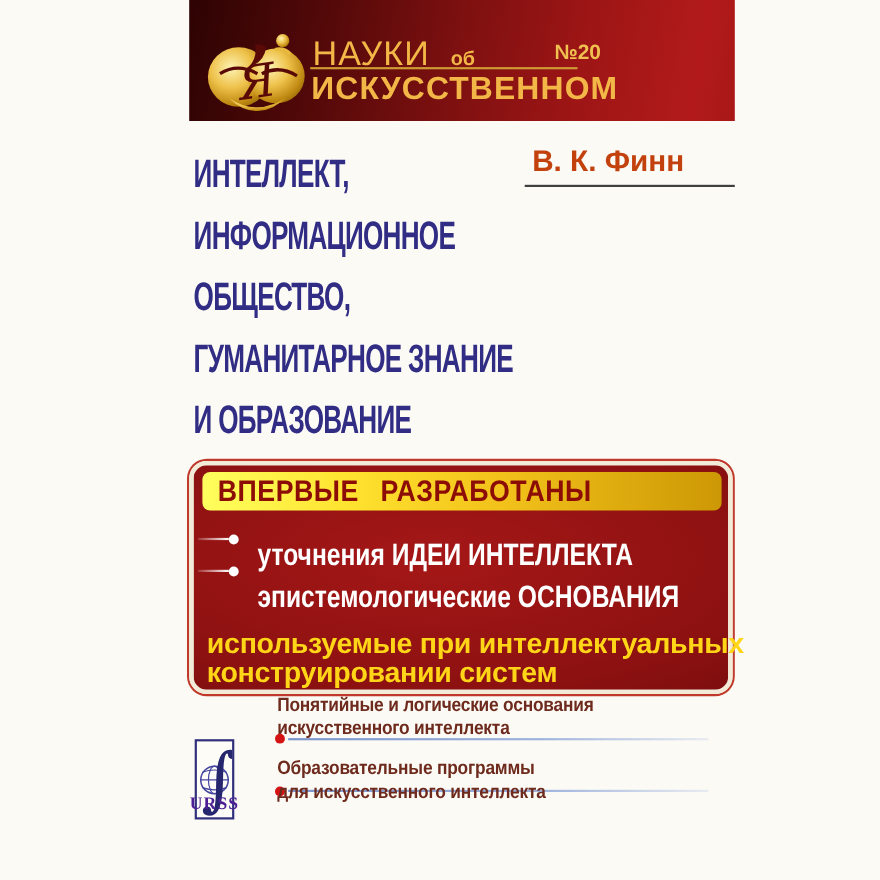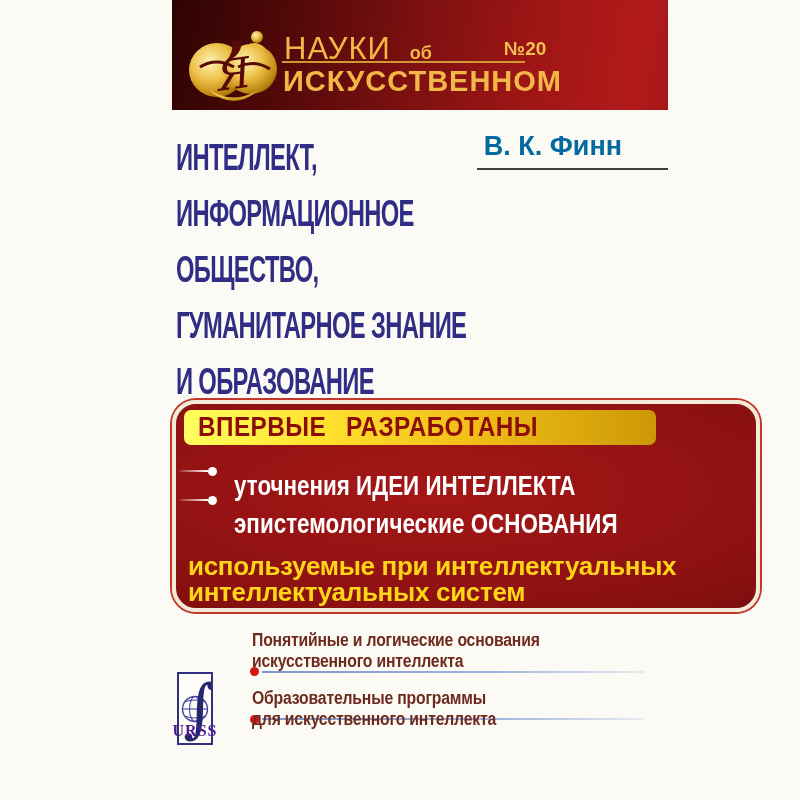--- a/index.html
+++ b/index.html
@@ -6,28 +6,28 @@
   body{width:800px;height:800px;background:#fbfaf5;font-family:"Liberation Sans","DejaVu Sans",sans-serif;}
   .page{position:relative;width:800px;height:800px;overflow:hidden;background:#fbfaf5;}
   .abs{position:absolute;}
 
   
   .band{left:172px;top:0;width:496px;height:110px;
         background:linear-gradient(100deg,#2e0303 0%,#4f0808 22%,#7c1010 48%,#9c1515 70%,#b21a1a 92%,#a81717 100%);}
   .series-small{font-size:18px;font-weight:700;color:#f2b747;margin-left:19px;}
 
   
-  .author{right:178px;top:131px;font-size:27px;font-weight:700;color:#0369a1;}
+  .author{right:178px;top:131px;font-size:27px;font-weight:700;color:#c2410c;}
   .author-underline{left:477px;top:168px;width:191px;height:2px;background:#3f3f3f;}
   .title{left:176px;top:130px;width:520px;color:#312c84;font-size:36px;font-weight:800;line-height:56px;white-space:nowrap;}
   .condT{display:inline-block;transform:scaleX(0.66);transform-origin:0 50%;letter-spacing:-1px;}
 
   
-  .hbox{left:172px;top:400px;width:588px;height:212px;box-sizing:border-box;
-        border:4px solid #f2ebd8;border-radius:24px;
+  .hbox{left:172px;top:419px;width:494px;height:212px;box-sizing:border-box;
+        border:4px solid #f2ebd8;border-radius:16px;
         box-shadow:0 0 0 2px #c0392b;
         background:radial-gradient(120% 110% at 45% 42%,#a51717 0%,#8d1111 52%,#650808 100%);}
   .yellow-band{left:8px;top:6px;width:472px;height:35px;border-radius:7px;line-height:35px;
         background:linear-gradient(90deg,#ffff5e 0%,#ffe32f 28%,#f2c11a 58%,#cd9805 100%);
         padding-left:14px;box-sizing:border-box;white-space:nowrap;}
   .yellow-band span{display:inline-block;transform:scaleX(0.9);transform-origin:0 50%;
         font-size:27px;font-weight:800;color:#8c0d06;word-spacing:14px;letter-spacing:0.5px;}
   .btext{color:#ffffff;font-size:28px;font-weight:800;white-space:nowrap;margin-top:16px;}
   .btext span{display:inline-block;transform:scaleX(0.8);transform-origin:0 50%;}
   .arrow-line{height:2px;background:linear-gradient(90deg,rgba(255,255,255,0.15),#ffffff);}
@@ -100,21 +100,21 @@
       <span>уточнения ИДЕИ ИНТЕЛЛЕКТА</span>
     </div>
 
     <div class="abs arrow-line" style="left:4px;top:95px;width:28px;"></div>
     <div class="abs arrow-dot" style="left:32px;top:91.5px;"></div>
     <div class="abs btext" style="left:58px;top:88px;">
       <span>эпистемологические ОСНОВАНИЯ</span>
     </div>
 
     <div class="abs ytext" style="left:12px;top:147px;">используемые при интеллектуальных</div>
-    <div class="abs ytext" style="left:12px;top:173px;">интеллектуальных систем</div>
+    <div class="abs ytext" style="left:12px;top:173px;">конструировании систем</div>
   </div>
 
   <div class="abs urss-box">
     <svg width="32" height="69" viewBox="0 0 32 69">
       <circle cx="16" cy="35" r="12.5" fill="none" stroke="#4646a0" stroke-width="1.4"></circle>
       <ellipse cx="16" cy="35" rx="5.5" ry="12.5" fill="none" stroke="#4646a0" stroke-width="1.1"></ellipse>
       <line x1="3.5" y1="35" x2="28.5" y2="35" stroke="#4646a0" stroke-width="1.1"></line>
       <path d="M5 28 Q16 24 27 28" stroke="#4646a0" stroke-width="1.1" fill="none"></path>
       <path d="M5 42 Q16 46 27 42" stroke="#4646a0" stroke-width="1.1" fill="none"></path>
       <text x="4" y="56" font-family="DejaVu Serif" font-size="64" fill="#26266e">∫</text>

